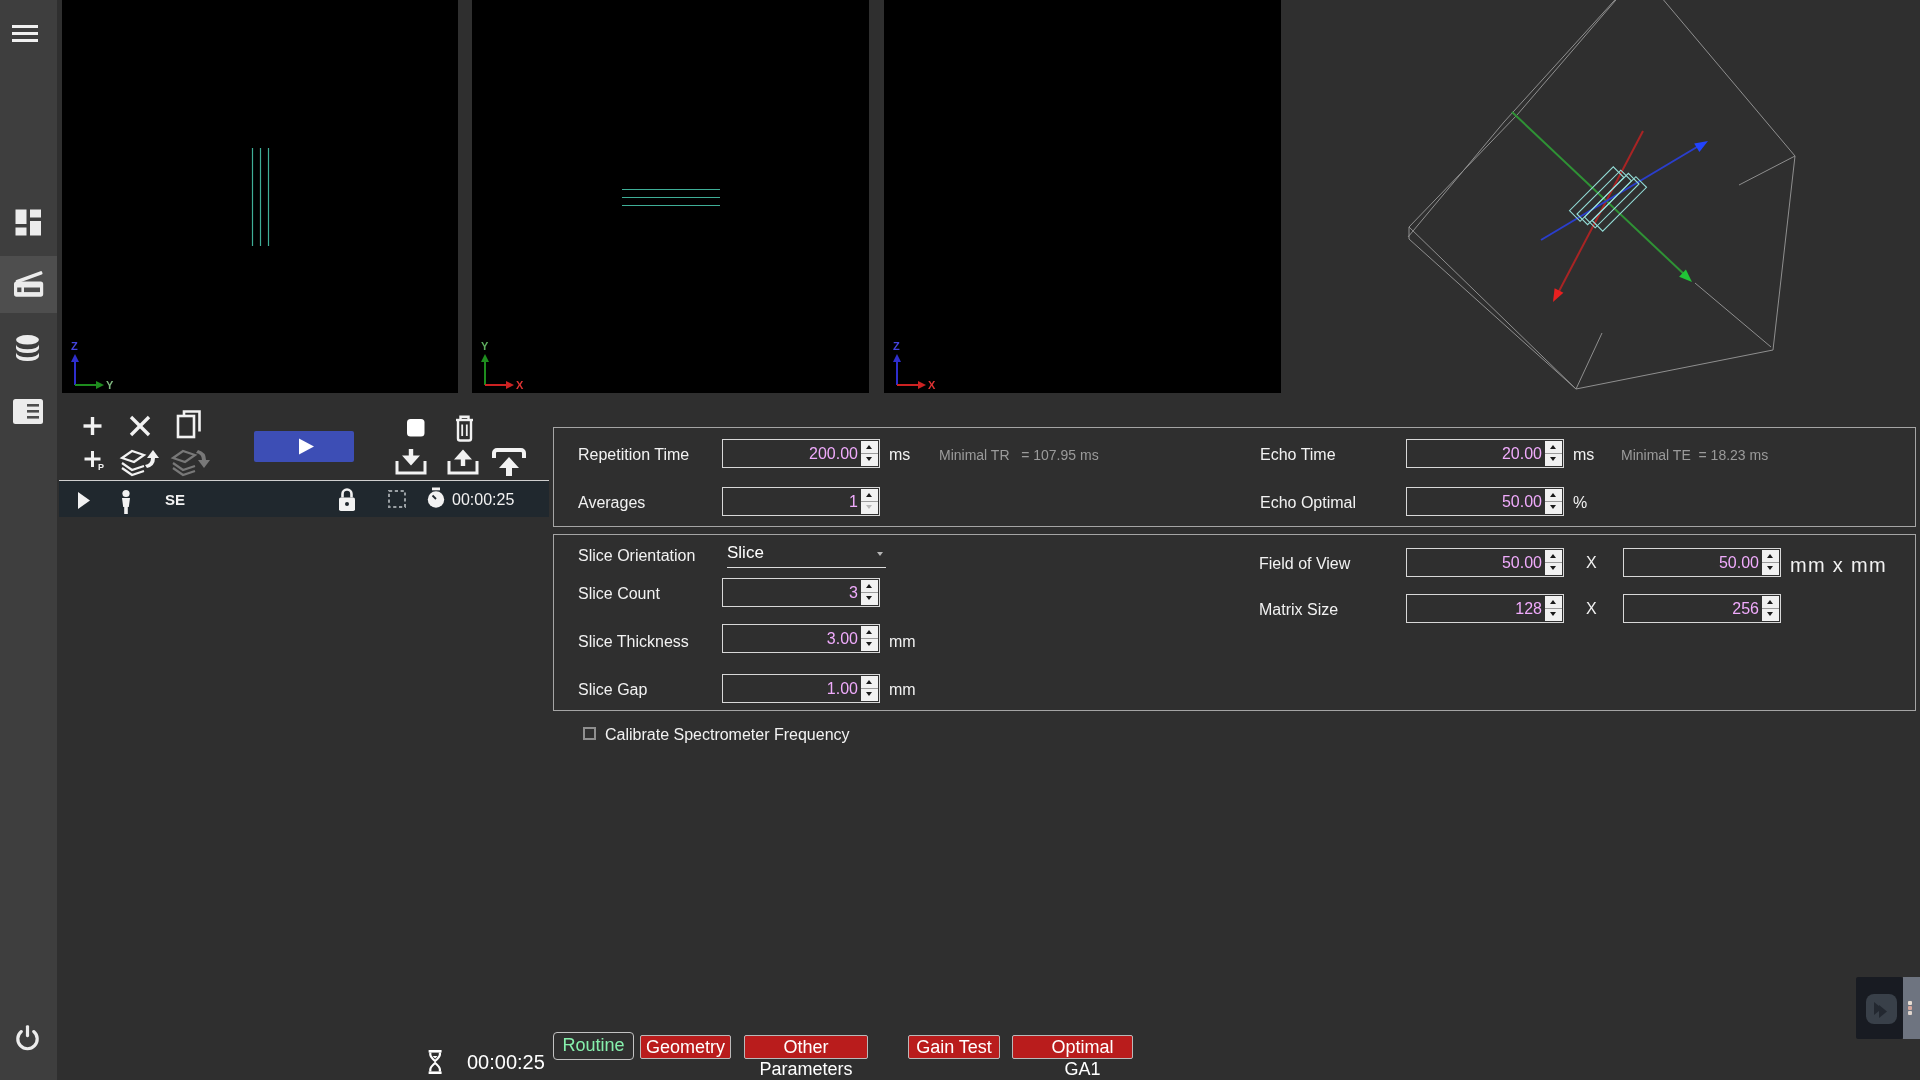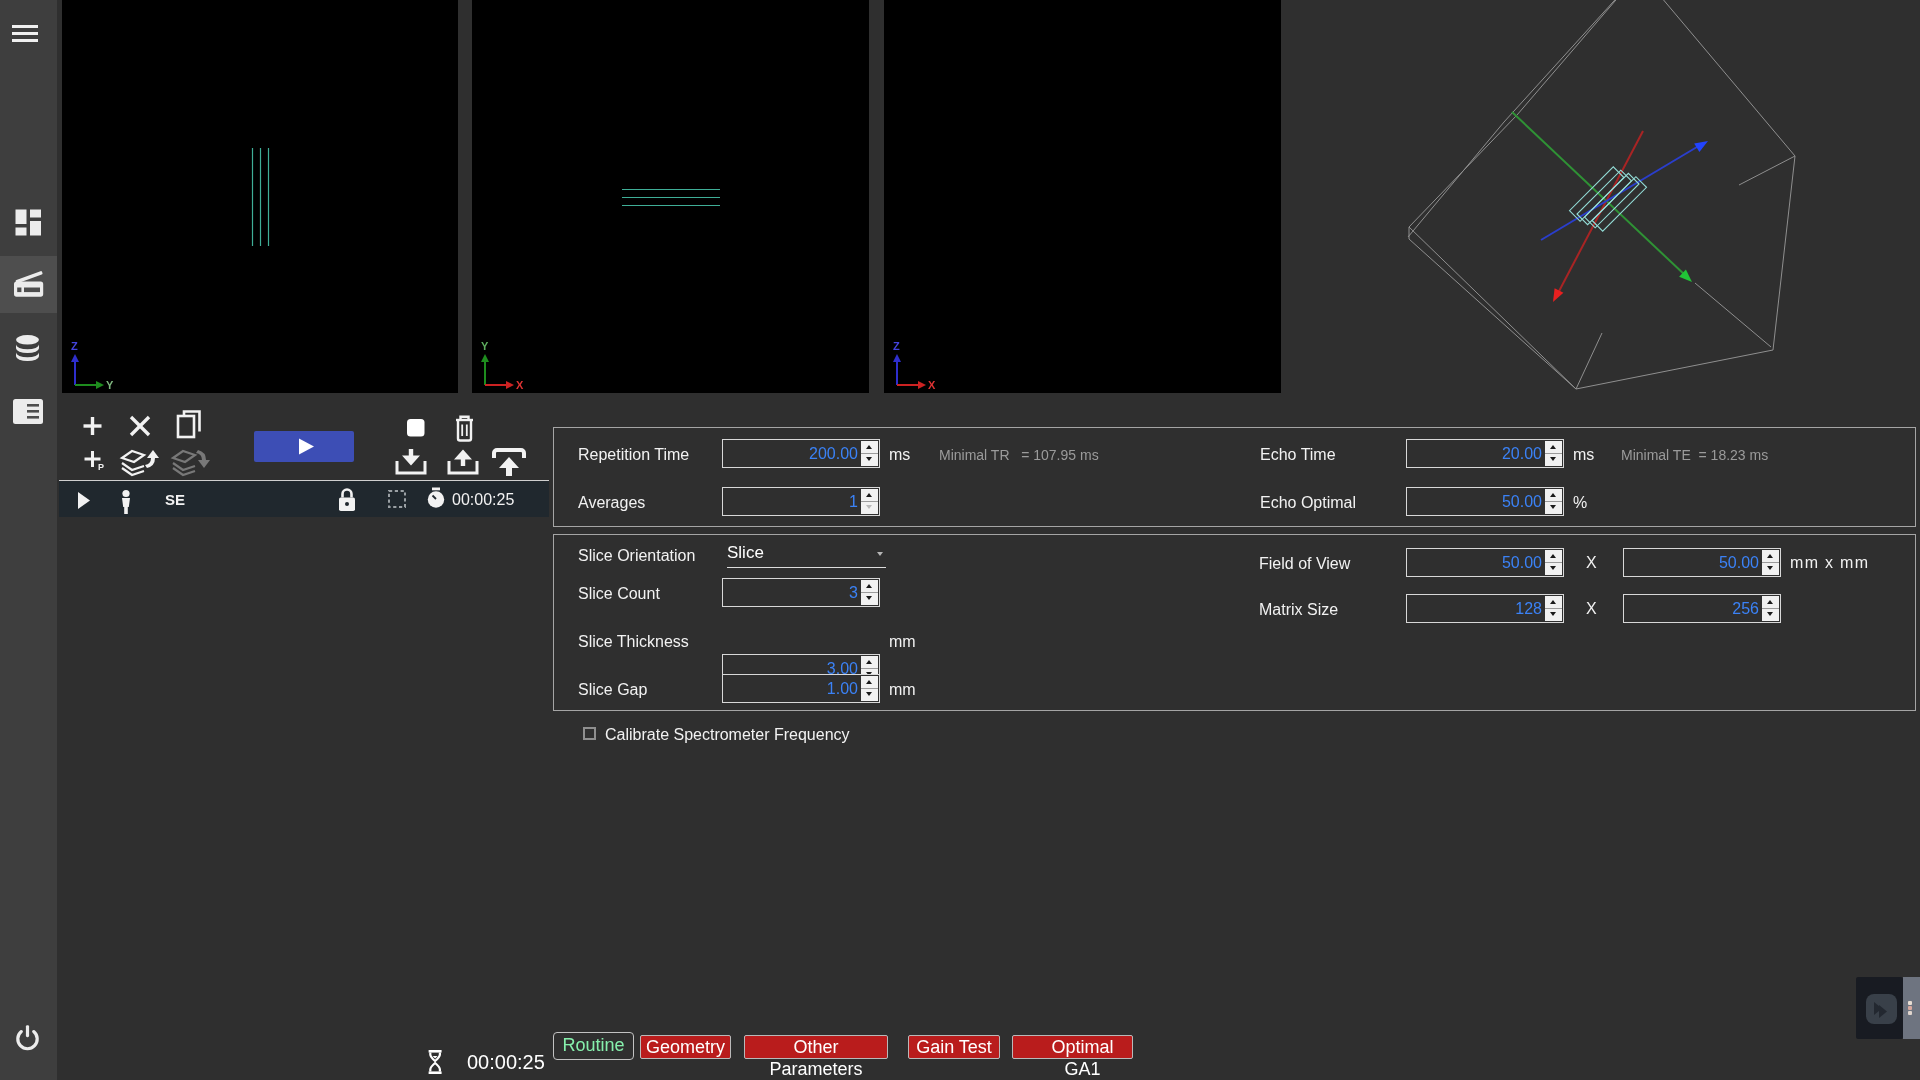--- a/index.html
+++ b/index.html
@@ -9,21 +9,21 @@
   .abs { position:absolute; }
   
   #sidebar { left:0; top:0; width:57px; height:1080px; background:#3e3e3e; }
   #selrow { left:0; top:256px; width:57px; height:57px; background:#4e4e4e; }
   
   .vp { top:0; height:393px; background:#000; }
   
   .lbl { color:#f2f2f2; font-size:16px; white-space:nowrap; }
   .hint { color:#9b9b9b; font-size:14px; white-space:nowrap; }
   .field { border:1px solid #d8d8d8; height:29px; width:158px; background:#2f2f2f; }
-  .field .val { position:absolute; right:21px; top:5px; color:#3b82f6; font-size:16px; }
+  .field .val { position:absolute; right:21px; top:5px; color:#f0abfc; font-size:16px; }
   .spin { position:absolute; right:1px; top:1px; bottom:1px; width:17px; background:#f1f1f1; }
   .spin .up, .spin .dn { position:absolute; left:0; width:17px; height:13px; }
   .spin .up { top:0; border-bottom:1px solid #9a9a9a;}
   .spin .dn { bottom:0; }
   .tri-up { width:0; height:0; border-left:3.5px solid transparent; border-right:3.5px solid transparent;
     border-bottom:4.5px solid #1a1a1a; position:absolute; left:5px; top:4px; }
   .tri-dn { width:0; height:0; border-left:3.5px solid transparent; border-right:3.5px solid transparent;
     border-top:4.5px solid #1a1a1a; position:absolute; left:5px; top:4px; }
   .group { border:1px solid #a5a5a5; }
   .tab { position:absolute; top:1035px; height:24px; background:#b91c1c; color:#fff;
@@ -319,21 +319,21 @@
     <span class="spin">
         <span class="up">
           <i class="tri-up"></i>
         </span>
         <span class="dn">
           <i class="tri-dn"></i>
         </span>
       </span>
     </div>
   <div class="abs lbl" style="left:578px;top:633px">Slice Thickness</div>
-  <div class="field abs" style="left:722px;top:654px">
+  <div class="field abs" style="left:722px;top:624px">
       <span class="val">3.00</span>
     <span class="spin">
         <span class="up">
           <i class="tri-up"></i>
         </span>
         <span class="dn">
           <i class="tri-dn"></i>
         </span>
       </span>
     </div>
@@ -369,21 +369,21 @@
       <span class="val">50.00</span>
     <span class="spin">
         <span class="up">
           <i class="tri-up"></i>
         </span>
         <span class="dn">
           <i class="tri-dn"></i>
         </span>
       </span>
     </div>
-  <div class="abs lbl" style="left:1790px;top:554px;font-size:16px;letter-spacing:1.3px">mm x mm</div>
+  <div class="abs lbl" style="left:1790px;top:554px;font-size:20px;letter-spacing:1.3px">mm x mm</div>
   <div class="abs lbl" style="left:1259px;top:601px">Matrix Size</div>
   <div class="field abs" style="left:1406px;top:594px">
       <span class="val">128</span>
     <span class="spin">
         <span class="up">
           <i class="tri-up"></i>
         </span>
         <span class="dn">
           <i class="tri-dn"></i>
         </span>
@@ -410,21 +410,21 @@
       <path d="M1.6 1.3 h13" stroke-width="2.6"></path>
       <path d="M1.6 22.7 h13" stroke-width="2.6"></path>
       <path d="M3.3 2.4 v2.1 c0 2.3 2.1 4.2 4.8 6.5 c2.7 -2.3 4.8 -4.2 4.8 -6.5 v-2.1" stroke-width="2.2"></path>
       <path d="M3.3 21.6 v-2.1 c0 -2.3 2.1 -4.2 4.8 -6.5 c2.7 2.3 4.8 4.2 4.8 6.5 v2.1" stroke-width="2.2"></path>
     </g>
     <path d="M5.7 6.1 h4.8 l-2.4 2.5 z" fill="#fff"></path>
   </svg>
   <div class="abs" style="left:467px;top:1051px;color:#fff;font-size:20px">00:00:25</div>
   <div class="tab active" style="left:553px;width:81px;">Routine</div>
   <div class="tab" style="left:640px;width:91px;">Geometry</div>
-  <div class="tab" style="left:744px;width:144px;">Other Parameters</div>
+  <div class="tab" style="left:744px;width:124px;">Other Parameters</div>
   <div class="tab" style="left:908px;width:92px;">Gain Test</div>
   <div class="tab" style="left:1012px;width:121px;padding-left:20px;">Optimal GA1</div>
 
   <div class="abs" style="left:1856px;top:977px;width:47px;height:62px;background:#181b22;border-radius:2px"></div>
   <div class="abs" style="left:1866px;top:994px;width:31px;height:30px;background:#394049;border-radius:8px"></div>
   <svg class="abs" style="left:1866px;top:994px" width="31" height="30">
     <path d="M8 8 L16 14.5 L8 21 Z" fill="#232830"></path>
     <path d="M13 11 L21 17.5 L13 24 Z" fill="#232830"></path>
   </svg>
   <div class="abs" style="left:1903px;top:977px;width:17px;height:62px;background:#6e7480"></div>

